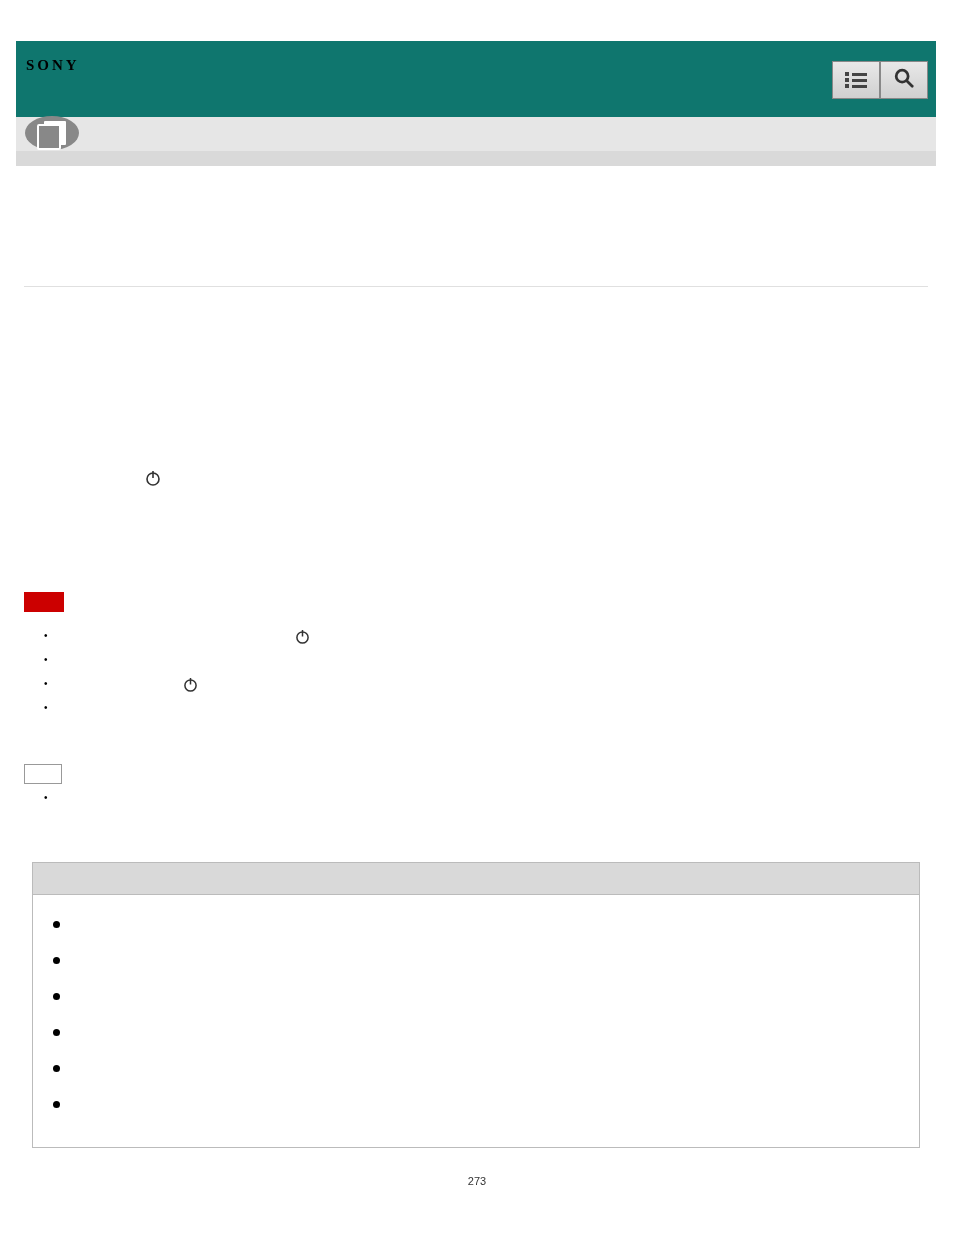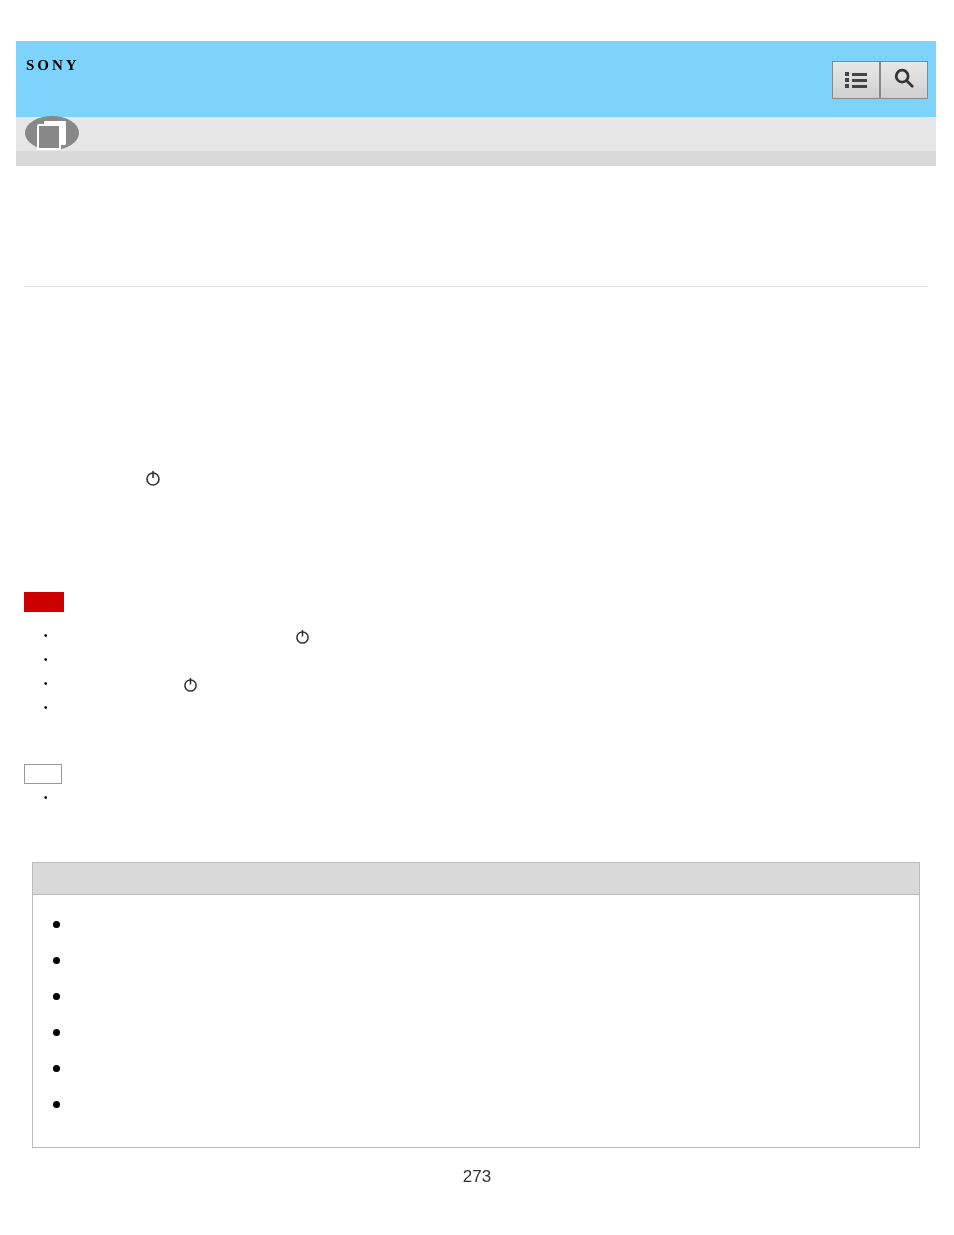--- a/index.html
+++ b/index.html
@@ -1,18 +1,18 @@
 <!DOCTYPE html>
 <html><head>
 <meta charset="utf-8">
 <style>
   * { margin: 0; padding: 0; box-sizing: border-box; }
   body { width: 954px; height: 1235px; font-family: Arial, sans-serif; background: #fff; position: relative; }
   .outer-pad { width: 100%; padding: 41px 18px 0 16px; }
-  .header-bar { height: 76px; background: #7dd3fc; position: relative; text-align: center; }
+  .header-bar { height: 76px; background: #0f766e; position: relative; text-align: center; }
   .logo { position: absolute; left: 10px; top: 16px; font-family: serif; font-weight: bold; letter-spacing: 3px; font-size: 15px; color: #000; }
   .hdr-buttons { position: absolute; right: 8px; top: 20px; display: flex; gap: 0; }
   .hdr-btn { width: 48px; height: 38px; background: linear-gradient(#e8e8e8,#d0d0d0); border: 1px solid #888; display: flex; align-items: center; justify-content: center; cursor: pointer; }
   .menu-lines { width: 22px; height: 16px; display: flex; flex-direction: column; justify-content: space-between; }
   .menu-lines span { display: flex; align-items: center; gap: 3px; }
   .menu-lines i { width: 4px; height: 4px; background: #444; display: inline-block; }
   .menu-lines b { height: 3px; flex: 1; background: #444; display: inline-block; }
   .search-icon svg { width: 22px; height: 22px; }
   .section-bar { height: 34px; background: #e6e6e6; position: relative; }
   .doc-icon { position: absolute; left: 8px; top: -2px; width: 56px; height: 36px; }
@@ -30,21 +30,21 @@
   .plain-box { width: 38px; height: 20px; border: 1px solid #999; margin-top: 44px; margin-bottom: 8px; }
   .single-bullet { margin-left: 20px; list-style: none; }
   .single-bullet li { position: relative; padding-left: 14px; font-size: 13px; height: 20px; }
   .single-bullet li::before { content: "•"; position: absolute; left: 0; top: 0; font-size: 10px; color: #000; }
   .table-box { margin: 50px 8px 0 8px; border: 1px solid #bbb; }
   .table-head { height: 32px; background: #d9d9d9; border-bottom: 1px solid #bbb; }
   .table-body { padding: 18px 0 18px 20px; }
   .big-bullets { list-style: none; }
   .big-bullets li { position: relative; padding-left: 20px; height: 36px; font-size: 14px; }
   .big-bullets li::before { content: ""; position: absolute; left: 0; top: 8px; width: 7px; height: 7px; border-radius: 50%; background: #000; }
-  .page-num { position: absolute; bottom: 48px; width: 100%; text-align: center; font-size: 17px; color: #333; }
+  .page-num { position: absolute; bottom: 48px; width: 100%; text-align: center; font-size: 11px; color: #333; }
 </style>
 </head>
 <body>
 
 <div class="outer-pad">
 
   <div class="header-bar">
     <div class="logo">SONY</div>
     <div class="hdr-buttons">
       <div class="hdr-btn">

